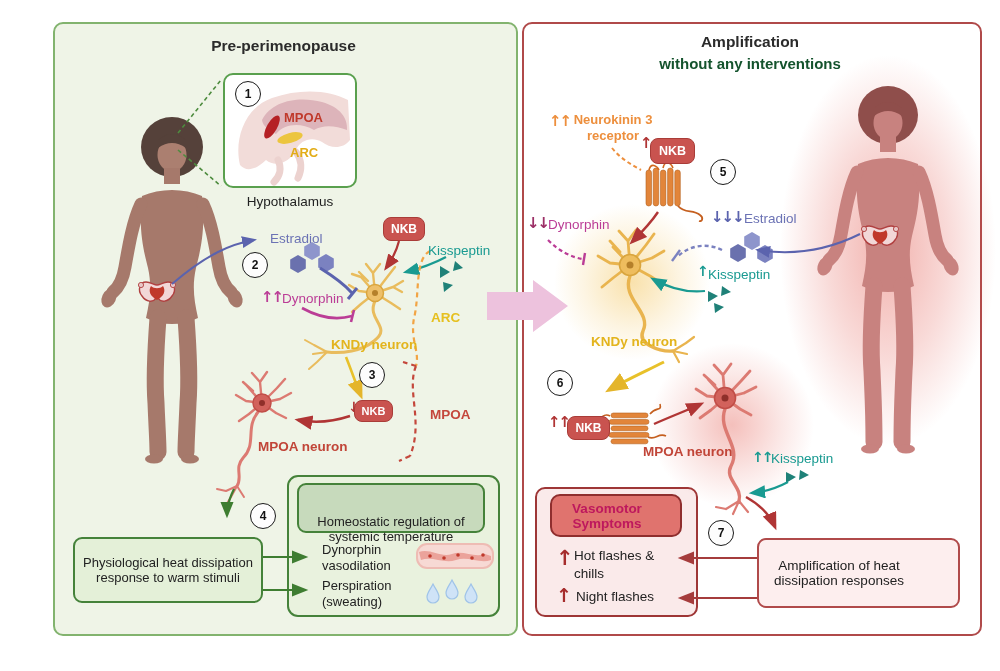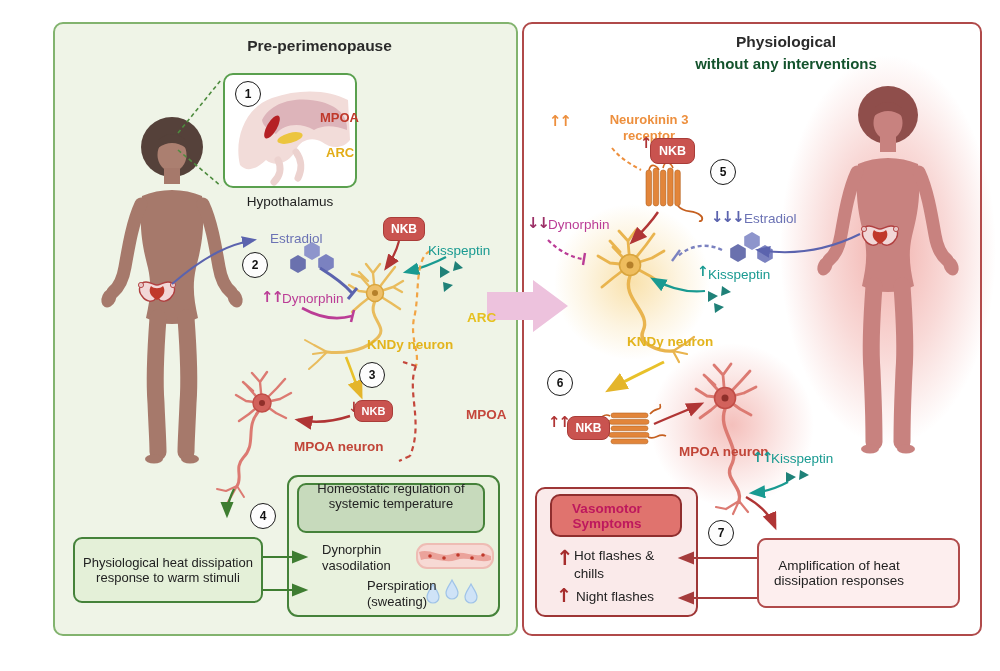--- a/index.html
+++ b/index.html
@@ -10,21 +10,21 @@
   .boxbg{position:absolute;z-index:1;box-sizing:border-box;}
   #art{position:absolute;left:0;top:0;z-index:2;pointer-events:none;}
   .lab,.pill,.stepc,.txtbox{position:absolute;z-index:3;}
   
   #panel-left{left:53px;top:22px;width:461px;height:610px;background:#eff4e7;border:2px solid #82b36e;}
   #panel-right{left:522px;top:22px;width:456px;height:610px;background:#ffffff;border:2px solid #b04a4a;}
   
   .lab{white-space:nowrap;font-size:13.5px;line-height:1.15;}
   .wrap{white-space:normal;}
   .center{text-align:center;}
-  .bold{font-weight:bold;padding-left:36px;}
+  .bold{font-weight:bold;}
   .arrowtxt{font-family:"DejaVu Sans",sans-serif;font-weight:bold;}
   
   .pill{background:#c9534f;color:#fff;font-weight:bold;border-radius:8px;
         display:flex;align-items:center;justify-content:center;border:1.5px solid #a93c38;}
   
   .stepc{width:24px;height:24px;border-radius:50%;background:#fdfdfd;border:1.8px solid #1a1a1a;
          display:flex;align-items:center;justify-content:center;font-size:12px;font-weight:bold;color:#111;}
   
   .gbox{background:#e4f0d8;border:2px solid #45823a;border-radius:9px;}
   .txtbox{display:flex;align-items:center;justify-content:center;text-align:center;box-sizing:border-box;}
@@ -257,21 +257,21 @@
     <path d="M705,291 C687,293 669,288 653,279" stroke="#199a91" stroke-width="2.2" fill="none" marker-end="url(#ah-teal)"></path>
     <path d="M664,362 C644,372 626,380 609,390" stroke="#e8c12a" stroke-width="3" fill="none" marker-end="url(#ah-gold)"></path>
     <path d="M654,424 C672,416 688,410 701,404" stroke="#b03535" stroke-width="2.4" fill="none" marker-end="url(#ah-red)"></path>
     <path d="M788,482 C775,489 763,492 752,493" stroke="#199a91" stroke-width="2.2" fill="none" marker-end="url(#ah-teal)"></path>
     <path d="M746,497 C762,506 770,515 775,527" stroke="#b03535" stroke-width="2.4" fill="none" marker-end="url(#ah-red)"></path>
     <path d="M757,558 L681,558" stroke="#a53c3c" stroke-width="2.2" fill="none" marker-end="url(#ah-dred)"></path>
     <path d="M757,598 L681,598" stroke="#a53c3c" stroke-width="2.2" fill="none" marker-end="url(#ah-dred)"></path>
   </svg>
 
   <div class="lab bold center" style="left:53px;top:37px;width:461px;font-size:15.5px;color:#2b2b2b;">Pre-perimenopause</div>
-  <div class="lab bold center" style="left:522px;top:33px;width:456px;font-size:15.5px;color:#2b2b2b;">Physiological</div>
+  <div class="lab bold center" style="left:522px;top:33px;width:456px;font-size:15.5px;color:#2b2b2b;">Amplification</div>
   <div class="lab bold center" style="left:522px;top:55px;width:456px;font-size:15px;color:#14532d;">without any interventions</div>
 
   <div class="stepc" style="left:235px;top:81px;">1</div>
   <div class="stepc" style="left:242px;top:252px;">2</div>
   <div class="stepc" style="left:359px;top:362px;">3</div>
   <div class="stepc" style="left:250px;top:503px;">4</div>
   <div class="stepc" style="left:710px;top:159px;">5</div>
   <div class="stepc" style="left:547px;top:370px;">6</div>
   <div class="stepc" style="left:708px;top:520px;">7</div>
 
@@ -285,23 +285,23 @@
   <div class="pill" style="left:383px;top:217px;width:40px;height:22px;font-size:12px;">NKB</div>
   <div class="lab" style="left:428px;top:243px;color:#199a91;">Kisspeptin</div>
   <div class="lab bold" style="left:431px;top:310px;color:#e6c01f;">ARC</div>
   <div class="lab bold" style="left:331px;top:337px;color:#e3b41d;">KNDy neuron</div>
   <div class="lab bold" style="left:430px;top:407px;color:#c4473c;">MPOA</div>
   <div class="lab arrowtxt" style="left:348px;top:399px;font-size:14px;color:#b03535;">↓</div>
   <div class="pill" style="left:354px;top:400px;width:37px;height:20px;font-size:11px;">NKB</div>
   <div class="lab bold" style="left:258px;top:439px;color:#c14538;">MPOA neuron</div>
 
   <div class="txtbox" style="left:73px;top:537px;width:190px;height:66px;font-size:13px;padding:16px 10px;">Physiological heat dissipation response to warm stimuli</div>
-  <div class="txtbox" style="left:297px;top:471px;width:188px;height:50px;font-size:13px;padding:2px 12px;">Homeostatic regulation of systemic temperature</div>
+  <div class="txtbox" style="left:297px;top:504px;width:188px;height:50px;font-size:13px;padding:2px 12px;">Homeostatic regulation of systemic temperature</div>
   <div class="lab wrap" style="left:322px;top:542px;width:92px;font-size:13px;line-height:1.25;">Dynorphin vasodilation</div>
-  <div class="lab wrap" style="left:322px;top:578px;width:92px;font-size:13px;line-height:1.25;margin-left:45px;">Perspiration (sweating)</div>
+  <div class="lab wrap" style="left:322px;top:578px;width:92px;font-size:13px;line-height:1.25;">Perspiration (sweating)</div>
 
   <div class="lab arrowtxt" style="left:549px;top:113px;font-size:15px;color:#ed8f3d;letter-spacing:-2px;">↑↑</div>
   <div class="lab wrap bold center" style="left:563px;top:112px;width:100px;font-size:13px;color:#ed8f3d;line-height:1.25;">Neurokinin 3 receptor</div>
   <div class="lab arrowtxt" style="left:640px;top:135px;font-size:15px;color:#b03535;">↑</div>
   <div class="pill" style="left:650px;top:138px;width:43px;height:24px;font-size:12.5px;">NKB</div>
   <div class="lab arrowtxt" style="left:527px;top:215px;font-size:15px;color:#9c2f66;letter-spacing:-2px;">↓↓</div>
   <div class="lab" style="left:548px;top:217px;color:#bb3d96;">Dynorphin</div>
   <div class="lab arrowtxt" style="left:711px;top:209px;font-size:15px;color:#5b63ae;letter-spacing:-2px;">↓↓↓</div>
   <div class="lab" style="left:744px;top:211px;color:#6b72b4;">Estradiol</div>
   <div class="lab arrowtxt" style="left:697px;top:263px;font-size:14px;color:#199a91;">↑</div>

